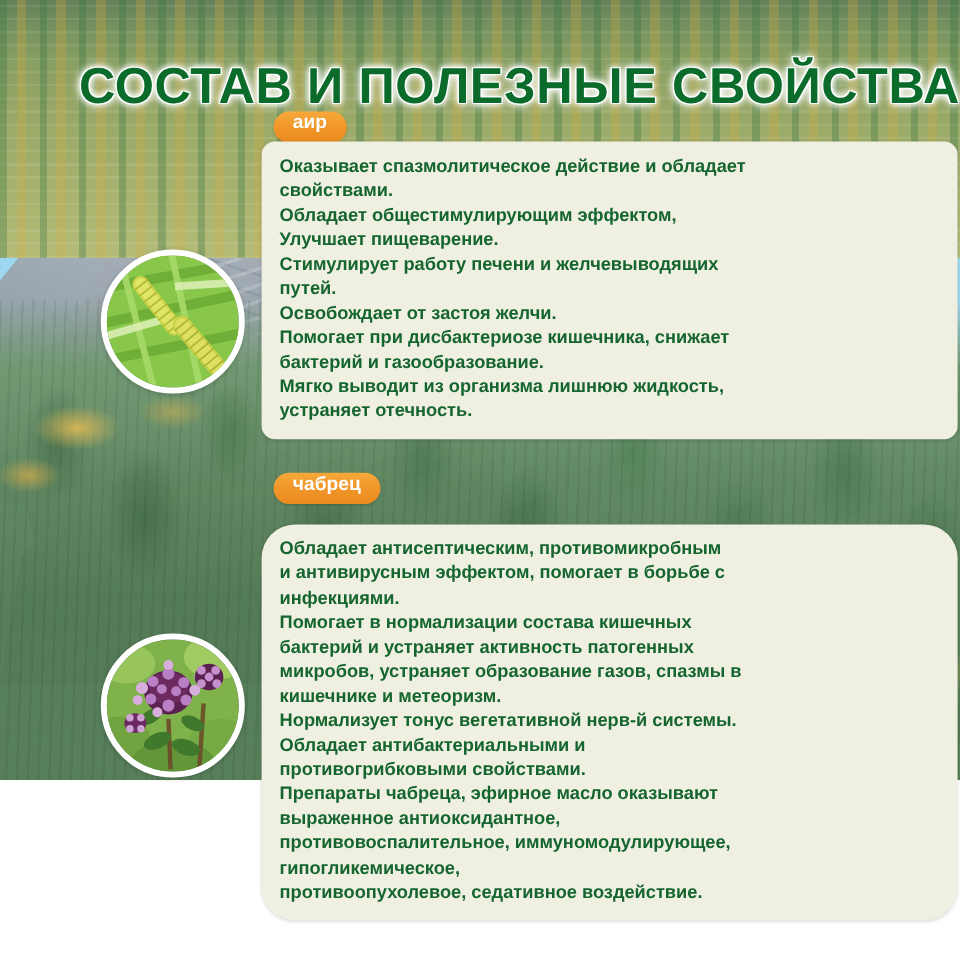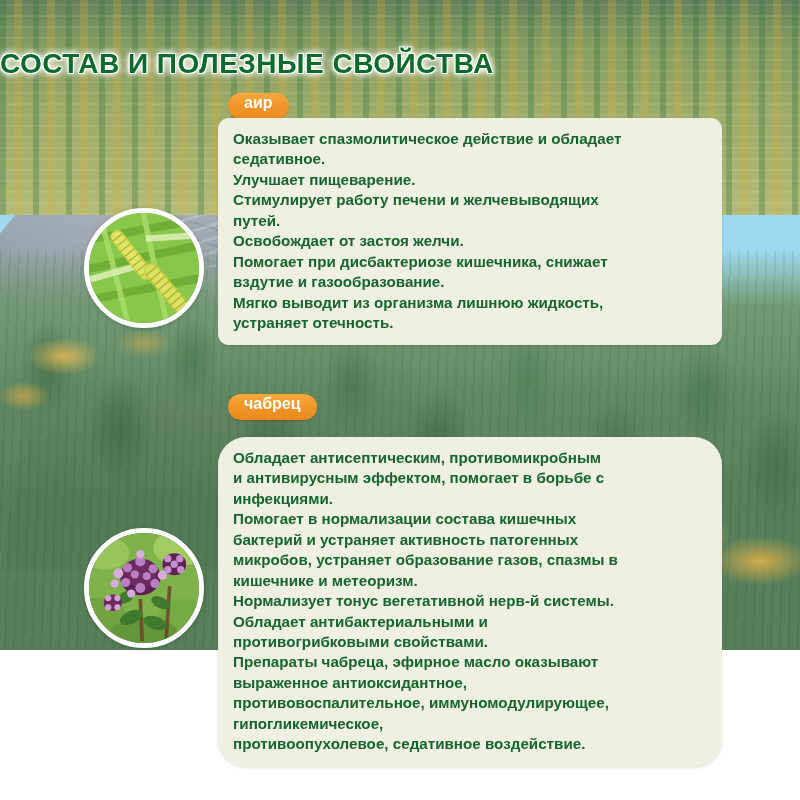--- a/index.html
+++ b/index.html
@@ -155,22 +155,22 @@
     inset: 0;
     background: linear-gradient(180deg, rgba(255,255,255,.05) 0%, rgba(255,255,255,.14) 45%, rgba(255,255,255,.06) 100%);
     pointer-events: none;
   }
 
   
   .title {
     position: absolute;
     left: 0; right: 0;
     top: 48px;
-    text-align: left;
-    font-size: 28px;
+    text-align: right;
+    font-size: 42px;
     font-weight: bold;
     letter-spacing: .5px;
     color: #0b6b2a;
     text-shadow:
       0 0 6px #ffffff, 0 0 6px #ffffff, 0 0 10px #ffffff,
       1px 1px 0 #ffffff, -1px 1px 0 #ffffff, 1px -1px 0 #ffffff, -1px -1px 0 #ffffff;
     white-space: nowrap;
   }
 
   
@@ -187,21 +187,21 @@
     box-shadow: 0 1px 2px rgba(0,0,0,.18);
     white-space: nowrap;
   }
   #badge-air    { left: 228px; top: 93px; }
   #badge-chabr  { left: 228px; top: 394px; }
 
   
   .panel {
     position: absolute;
     left: 218px;
-    width: 504px;
+    width: 580px;
     background: #f0f0e2;
     border-radius: 11px;
     box-sizing: border-box;
     padding: 11px 16px 12px 15px;
     color: #15652f;
     font-size: 15.2px;
     font-weight: bold;
     line-height: 1.345;
     box-shadow: 0 1px 3px rgba(0,0,0,.13);
   }
@@ -291,27 +291,28 @@
             <line x1="76" y1="91" x2="93" y2="91"></line>
           <line x1="76" y1="98" x2="93" y2="98"></line>
             <line x1="76" y1="105" x2="93" y2="105"></line>
         </g>
       </g>
     </svg>
   </div>
 
   <div class="panel" id="panel-air">
     <p>Оказывает спазмолитическое действие и обладает</p>
-    <p>седативное.</p>
+    <p>свойствами.</p>
+    <p>Обладает общестимулирующим эффектом,</p>
     <p>Улучшает пищеварение.</p>
     <p>Стимулирует работу печени и желчевыводящих</p>
     <p>путей.</p>
     <p>Освобождает от застоя желчи.</p>
     <p>Помогает при дисбактериозе кишечника, снижает</p>
-    <p>вздутие и газообразование.</p>
+    <p>бактерий и газообразование.</p>
     <p>Мягко выводит из организма лишнюю жидкость,</p>
     <p>устраняет отечность.</p>
   </div>
 
   <div class="badge" id="badge-chabr">чабрец</div>
 
   <div class="circle" id="circle-chabr">
     <svg viewBox="0 0 120 120">
       <rect x="0" y="0" width="120" height="120" fill="#7fb24a"></rect>
       <g opacity=".85">

